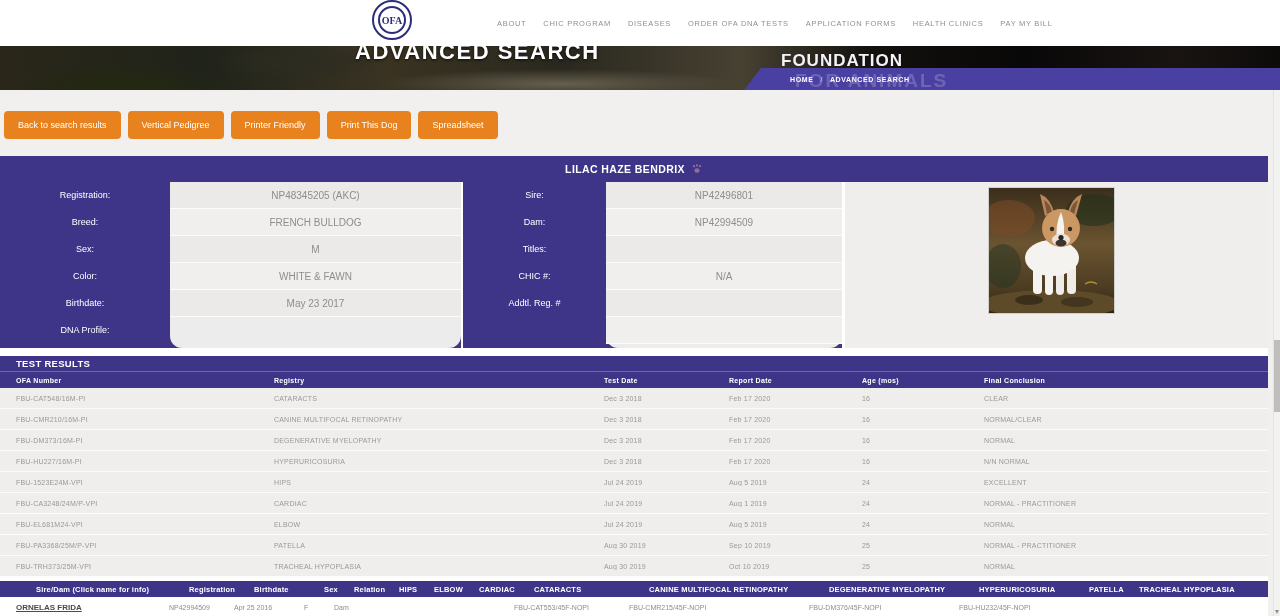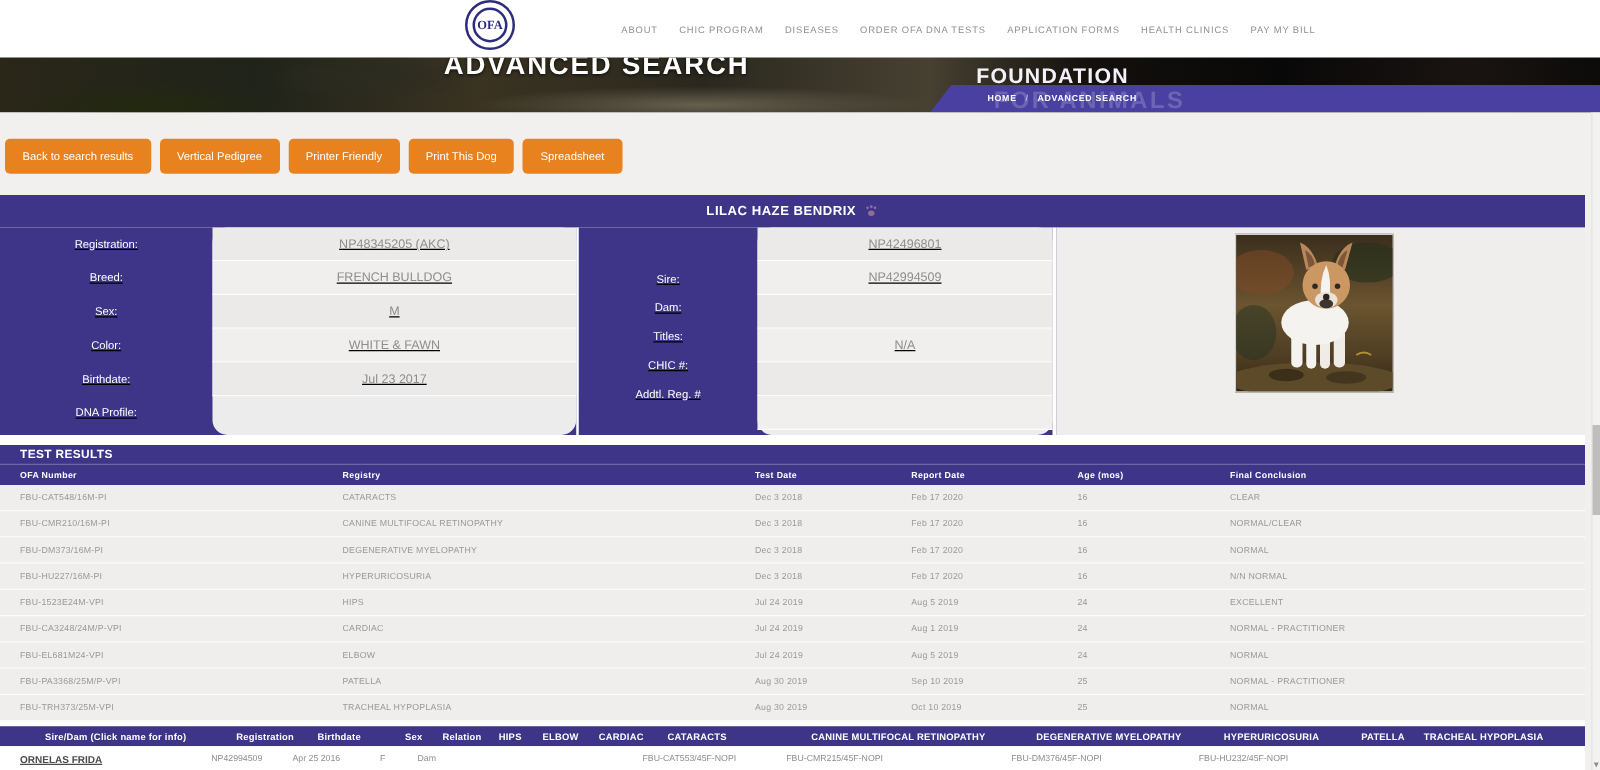--- a/index.html
+++ b/index.html
@@ -43,27 +43,27 @@
   .toolbar button { background:#e8821e; color:#fff; border:none; border-radius:4px;
     font-family:"Liberation Sans", sans-serif; font-size:9px; padding:0 14px; height:28px; cursor:pointer; }
 
   .card { margin-top:17px; width:1268px; background:#fff; }
 
   .dog-banner { height:26px; background:#3e3589; color:#fff; display:flex; align-items:center; justify-content:center;
     font-size:10.5px; font-weight:bold; letter-spacing:.4px; }
   .paw { margin-left:6px; display:inline-flex; opacity:.55; }
 
   
-  .info { display:flex; height:166px; background:#3e3589;text-decoration:underline; }
+  .info { display:flex; height:166px; background:#3e3589; }
   .lblcol { display:flex; flex-direction:column; }
   .lblcol .row, .valcol .row { height:27px; line-height:27px; text-align:center; overflow:hidden; white-space:nowrap; }
   .lblcol .row { color:#fff; font-size:9px; }
   .c-lbl1 { width:170px; } .c-val1 { width:291px; }
   .c-gap1 { width:2px; background:#fff; } .c-gap2 { width:3px; background:#fff; }
-  .c-lbl2 { width:143px;margin-top:28px; } .c-val2 { width:236px; }
+  .c-lbl2 { width:143px; } .c-val2 { width:236px; }
   .valcol { background:#edecec;border-radius:12px; }
   .valcol .row { color:#8f8d8d; font-size:10px; border-bottom:1px solid rgba(255,255,255,.8); }
   .valcol .row:nth-child(odd) { background:#ebeae8; }
   .valcol .row:nth-child(even) { background:#f0efed; }
   .photo-panel { flex:1; background:#efeeec; position:relative; }
   .photo { position:absolute; left:143px; top:5px; width:127px; height:127px; border:1px solid #cfcfcb; background:#55442a; }
   .photo svg { display:block; }
 
   
   .tr-title { height:16px; background:#3e3589; color:#fff; font-size:9.5px; font-weight:bold;
@@ -154,21 +154,21 @@
             <div class="row">Sex:</div>
             <div class="row">Color:</div>
             <div class="row">Birthdate:</div>
             <div class="row">DNA Profile:</div>
           </div>
         <div class="valcol c-val1" id="values-left">
             <div class="row">NP48345205 (AKC)</div>
             <div class="row">FRENCH BULLDOG</div>
             <div class="row">M</div>
             <div class="row">WHITE &amp; FAWN</div>
-            <div class="row">Jul 23 2017</div>
+            <div class="row">May 23 2017</div>
           </div>
         <div class="c-gap1"></div>
         <div class="lblcol c-lbl2" id="labels-right">
             <div class="row">Sire:</div>
             <div class="row">Dam:</div>
             <div class="row">Titles:</div>
             <div class="row">CHIC #:</div>
             <div class="row">Addtl. Reg. #</div>
             <div class="row"></div>
           </div>

